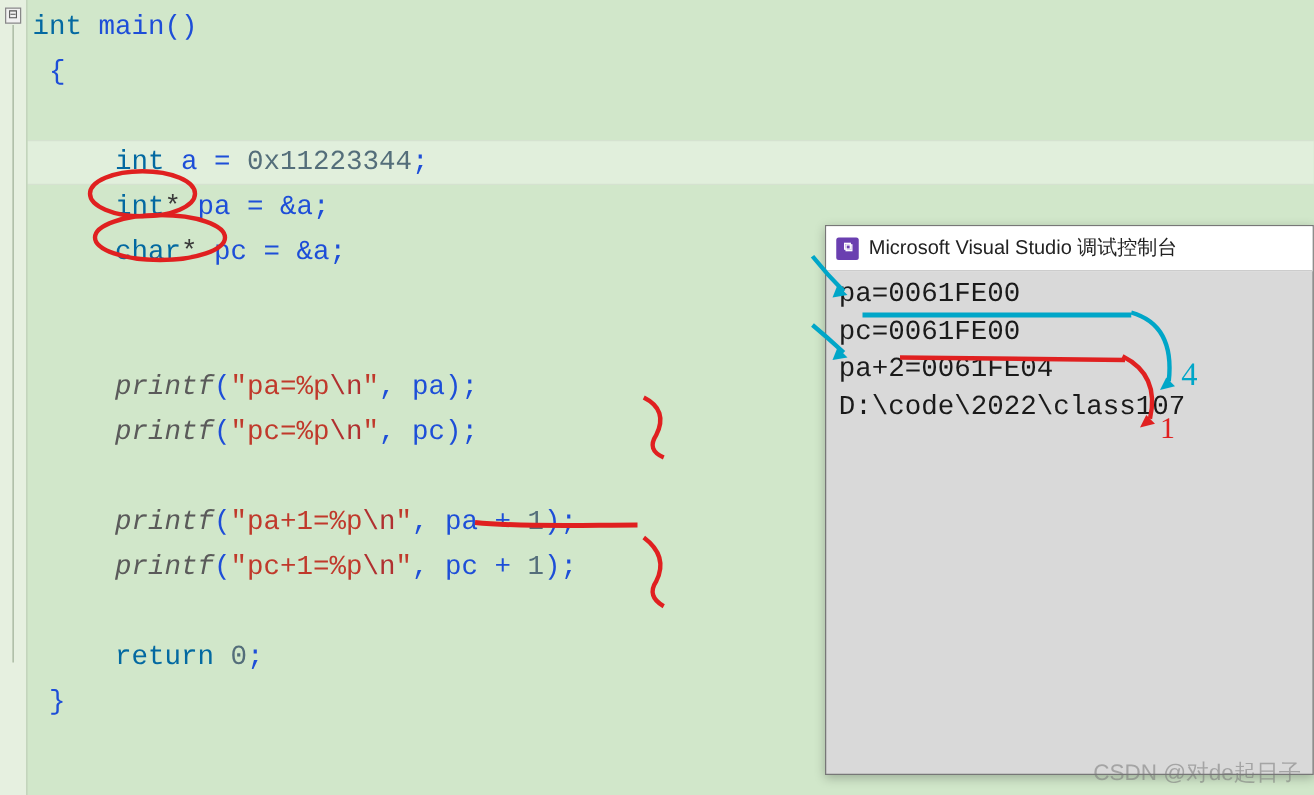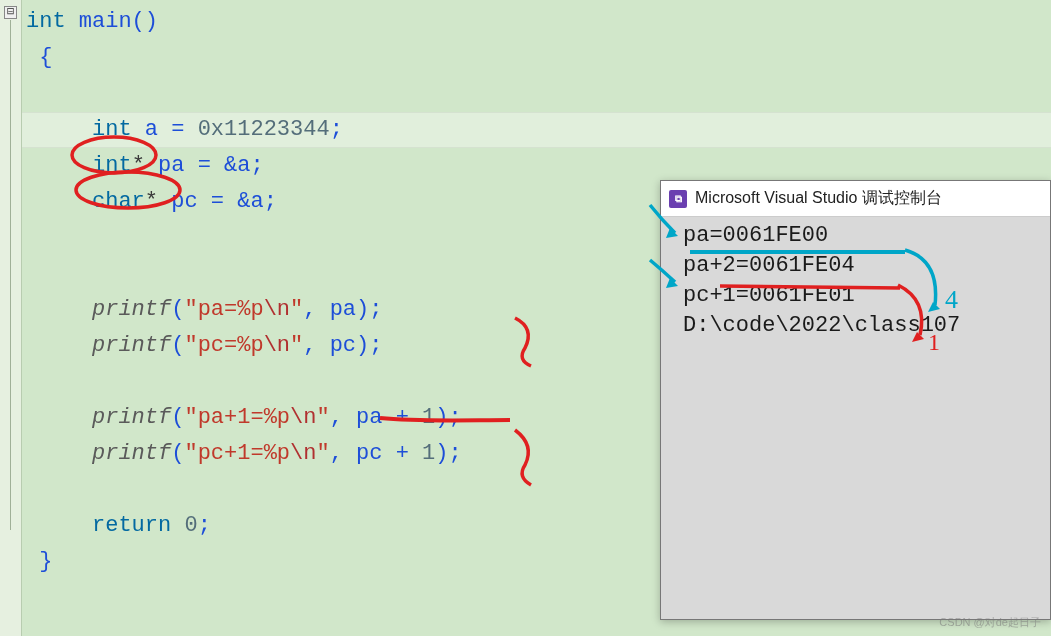--- a/index.html
+++ b/index.html
@@ -94,40 +94,40 @@
       font-size: 10px;
       display: flex;
       align-items: center;
       justify-content: center;
       letter-spacing: -1px;
       font-family: sans-serif;
       font-weight: bold;
       border-radius: 2px;
     }
     .console-body {
-      padding: 4px 22px;
+      padding: 4px 10px;
       font-size: 22px;
       line-height: 30px;
       color: #1a1a1a;
       font-family: 'SimSun','Courier New',monospace;
     }
     .console-line { white-space: pre; }
 
     .annotation-layer {
       position: absolute;
       left: 0; top: 0;
       width: 1051px; height: 636px;
       pointer-events: none;
     }
     .watermark {
       position: absolute;
       right: 10px;
       bottom: 6px;
       font-family: 'Microsoft YaHei', sans-serif;
-      font-size: 11px;
+      font-size: 18px;
       color: rgba(120,120,120,0.55);
     }
   </style>
 </head>
 <body>
 
 <div class="editor">
   <div class="current-line-hl"></div>
   <div class="gutter">
     <div class="fold-marker">⊟</div>
@@ -136,22 +136,22 @@
   <div class="code" id="code-block"><div><span class="kw">int</span><span class="pln"> main()</span></div><div>&nbsp;<span class="pln">{</span></div><div>&nbsp;</div><div>&nbsp;<span class="pln">    </span><span class="kw">int</span><span class="pln"> a = </span><span class="num">0x11223344</span><span class="pln">;</span></div><div>&nbsp;<span class="pln">    </span><span class="kw">int</span><span class="op">*</span><span class="pln"> pa = &amp;a;</span></div><div>&nbsp;<span class="pln">    </span><span class="kw">char</span><span class="op">*</span><span class="pln"> pc = &amp;a;</span></div><div>&nbsp;</div><div>&nbsp;</div><div>&nbsp;<span class="pln">    </span><span class="fn">printf</span><span class="pln">(</span><span class="str">"pa=%p</span><span class="esc">\n</span><span class="str">"</span><span class="pln">, pa);</span></div><div>&nbsp;<span class="pln">    </span><span class="fn">printf</span><span class="pln">(</span><span class="str">"pc=%p</span><span class="esc">\n</span><span class="str">"</span><span class="pln">, pc);</span></div><div>&nbsp;</div><div>&nbsp;<span class="pln">    </span><span class="fn">printf</span><span class="pln">(</span><span class="str">"pa+1=%p</span><span class="esc">\n</span><span class="str">"</span><span class="pln">, pa + </span><span class="num">1</span><span class="pln">);</span></div><div>&nbsp;<span class="pln">    </span><span class="fn">printf</span><span class="pln">(</span><span class="str">"pc+1=%p</span><span class="esc">\n</span><span class="str">"</span><span class="pln">, pc + </span><span class="num">1</span><span class="pln">);</span></div><div>&nbsp;</div><div>&nbsp;<span class="pln">    </span><span class="kw">return</span><span class="pln"> </span><span class="num">0</span><span class="pln">;</span></div><div>&nbsp;<span class="pln">}</span></div></div>
 </div>
 
 <div class="console-window">
   <div class="console-titlebar">
     <div class="vs-icon">⧉</div>
     <span>Microsoft Visual Studio 调试控制台</span>
   </div>
   <div class="console-body">
     <div class="console-line">pa=0061FE00</div>
+    <div class="console-line">pc=0061FE00</div>
     <div class="console-line">pa+2=0061FE04</div>
-    <div class="console-line">pc+1=0061FE01</div>
     <div class="console-line"></div>
     <div class="console-line">D:\code\2022\class107</div>
   </div>
 </div>
 
 <svg class="annotation-layer" viewBox="0 0 1051 636">
 
   <ellipse cx="114" cy="155" rx="42" ry="18" fill="none" stroke="#e02020" stroke-width="3.5"></ellipse>
 
   <ellipse cx="128" cy="190" rx="52" ry="18" fill="none" stroke="#e02020" stroke-width="3.5"></ellipse>

